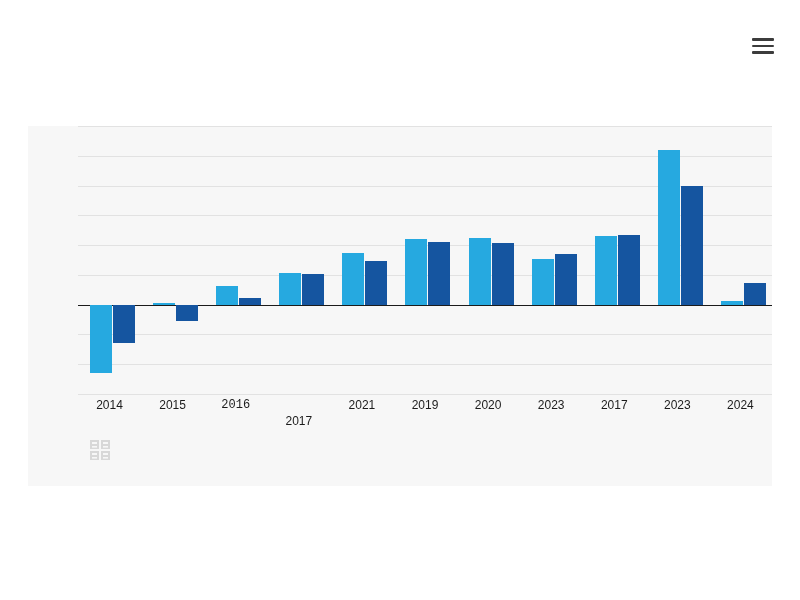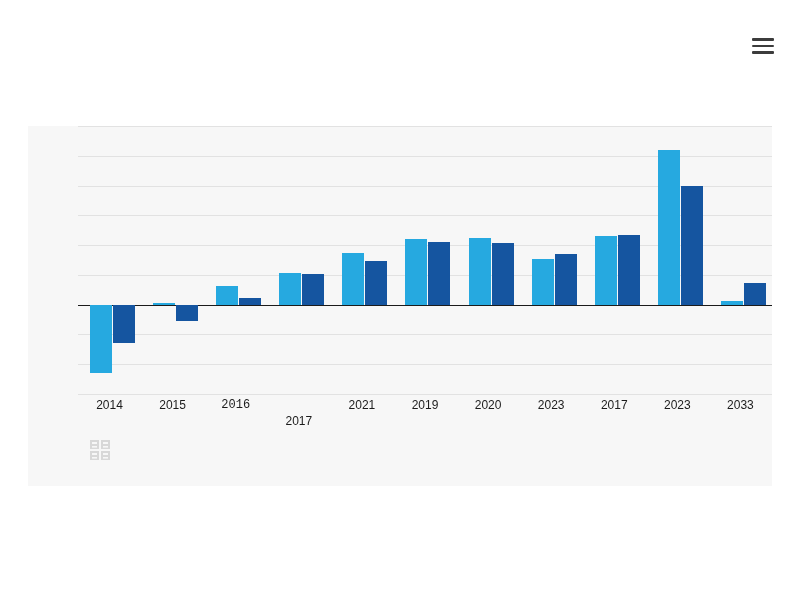--- a/index.html
+++ b/index.html
@@ -227,21 +227,21 @@
         <div class="xlabel" style="left: 31.5455px;">2014</div>
         <div class="xlabel" style="left: 94.6364px;">2015</div>
         <div class="xlabel" style="left: 157.727px; font-family: Liberation Mono, monospace;">2016</div>
         <div class="xlabel" style="left: 220.818px; margin-top: 16px;">2017</div>
         <div class="xlabel" style="left: 283.909px;">2021</div>
         <div class="xlabel" style="left: 347px;">2019</div>
         <div class="xlabel" style="left: 410.091px;">2020</div>
         <div class="xlabel" style="left: 473.182px;">2023</div>
         <div class="xlabel" style="left: 536.273px;">2017</div>
         <div class="xlabel" style="left: 599.364px;">2023</div>
-        <div class="xlabel" style="left: 662.455px;">2033</div>
+        <div class="xlabel" style="left: 662.455px;">2024</div>
       </div>
 
     <div class="logo">
       <svg viewBox="0 0 34 34" width="34" height="34" aria-hidden="true">
         <g fill="#d8d8d8">
           <rect x="2" y="4" width="9" height="9"></rect>
           <rect x="13" y="4" width="9" height="9"></rect>
           <rect x="2" y="15" width="9" height="9"></rect>
           <rect x="13" y="15" width="9" height="9"></rect>
         </g>

